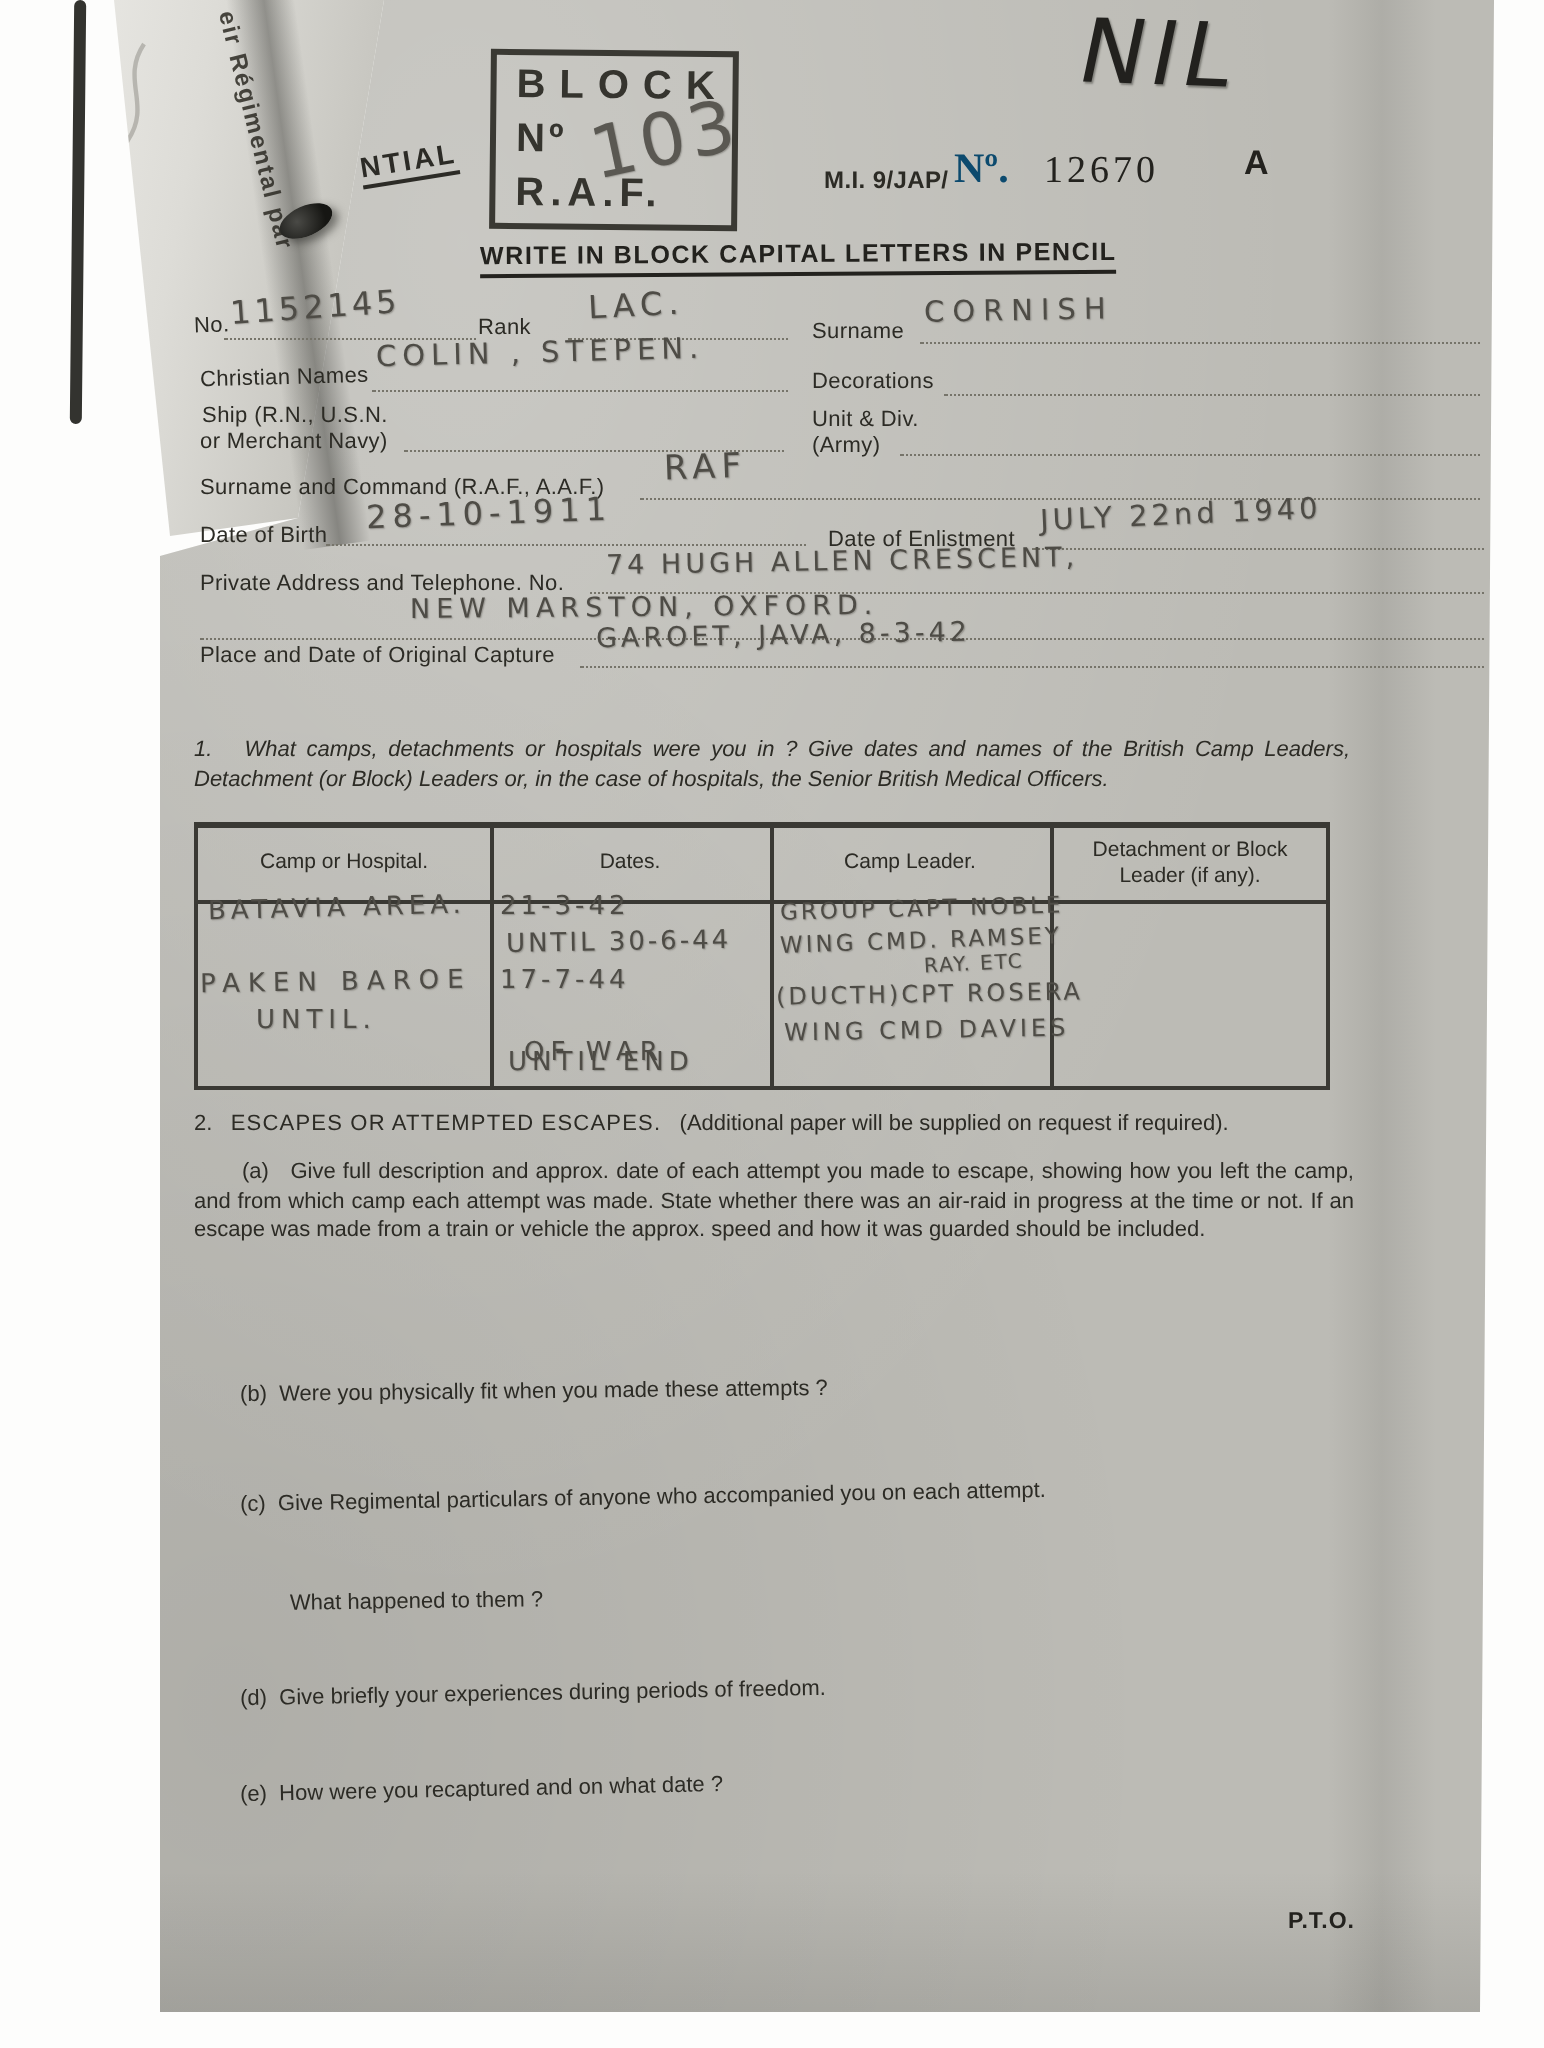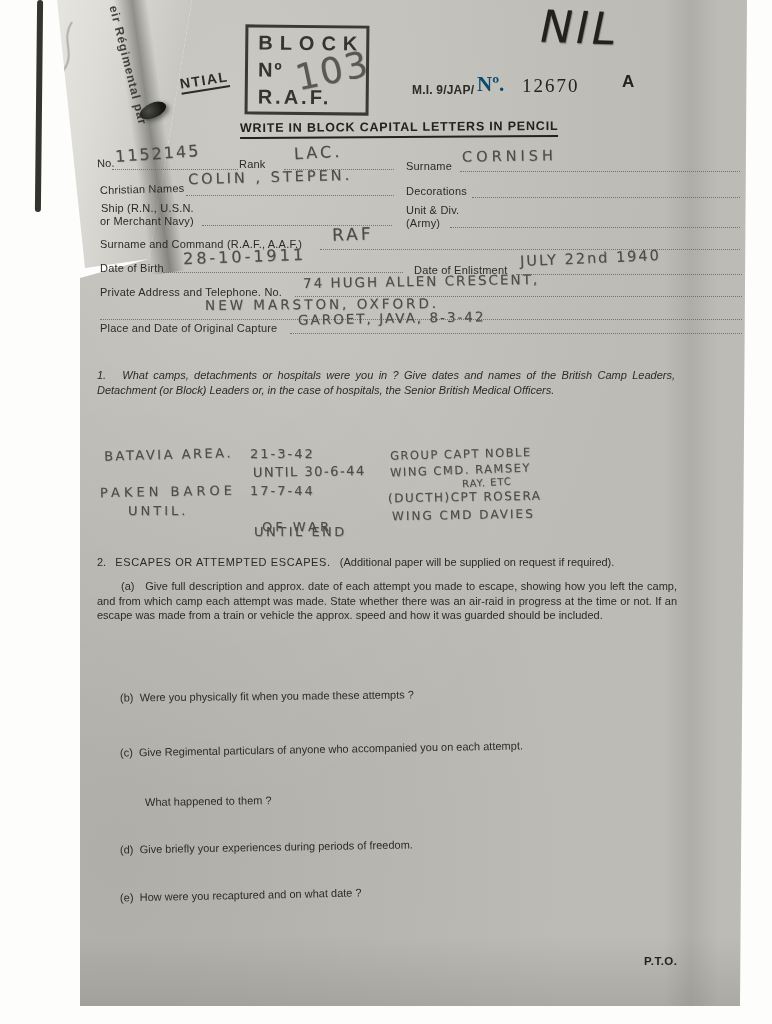--- a/index.html
+++ b/index.html
@@ -128,20 +128,30 @@
 
   <div class="abs lbl" style="left:100px;top:322px;">Place and Date of Original Capture</div>
   <div class="abs hw" style="left:298px;top:310px;font-size:13.5px;letter-spacing:2px;transform:rotate(-1deg);">GAROET, JAVA,   8-3-42</div>
   <div class="abs dot" style="left:290px;top:332px;width:452px;"></div>
 
   <div class="abs para" style="left:97px;top:368px;width:578px;font-style:italic;">
     <span class="b" style="font-weight:400;">1.</span>&nbsp;&nbsp;
     <span>What camps, detachments or hospitals were you in ?   Give dates and names of the British Camp Leaders, Detachment (or Block) Leaders or, in the case of hospitals, the Senior British Medical Officers.</span>
   </div>
 
+  <div class="abs tbl">
+    <div class="vline" style="left:146px;"></div>
+    <div class="vline" style="left:286px;"></div>
+    <div class="vline" style="left:426px;"></div>
+    <div class="hline"></div>
+    <div class="th" style="left:0;width:146px;top:11px;">Camp or Hospital.</div>
+    <div class="th" style="left:146px;width:140px;top:11px;">Dates.</div>
+    <div class="th" style="left:286px;width:140px;top:11px;">Camp Leader.</div>
+    <div class="th" style="left:428px;width:136px;top:5px;padding:0 8px;box-sizing:border-box;">Detachment or Block Leader (if any).</div>
+  </div>
 
   <div class="abs hw" style="left:104px;top:447px;font-size:13px;letter-spacing:2.5px;transform:rotate(-1.5deg);">BATAVIA AREA.</div>
   <div class="abs hw" style="left:100px;top:484px;font-size:13px;letter-spacing:4px;transform:rotate(-1deg);">PAKEN BAROE</div>
   <div class="abs hw" style="left:128px;top:503px;font-size:13px;letter-spacing:3px;">UNTIL.</div>
 
   <div class="abs hw" style="left:250px;top:446px;font-size:13px;letter-spacing:2px;">21-3-42</div>
   <div class="abs hw" style="left:253px;top:464px;font-size:13px;letter-spacing:1.5px;transform:rotate(-1deg);">UNTIL 30-6-44</div>
   <div class="abs hw" style="left:250px;top:483px;font-size:13px;letter-spacing:2px;">17-7-44</div>
   <div class="abs hw" style="left:254px;top:524px;font-size:13px;letter-spacing:2.5px;">UNTIL END</div>
   <div class="abs hw" style="left:262px;top:519px;font-size:13px;letter-spacing:3px;">OF WAR</div>

